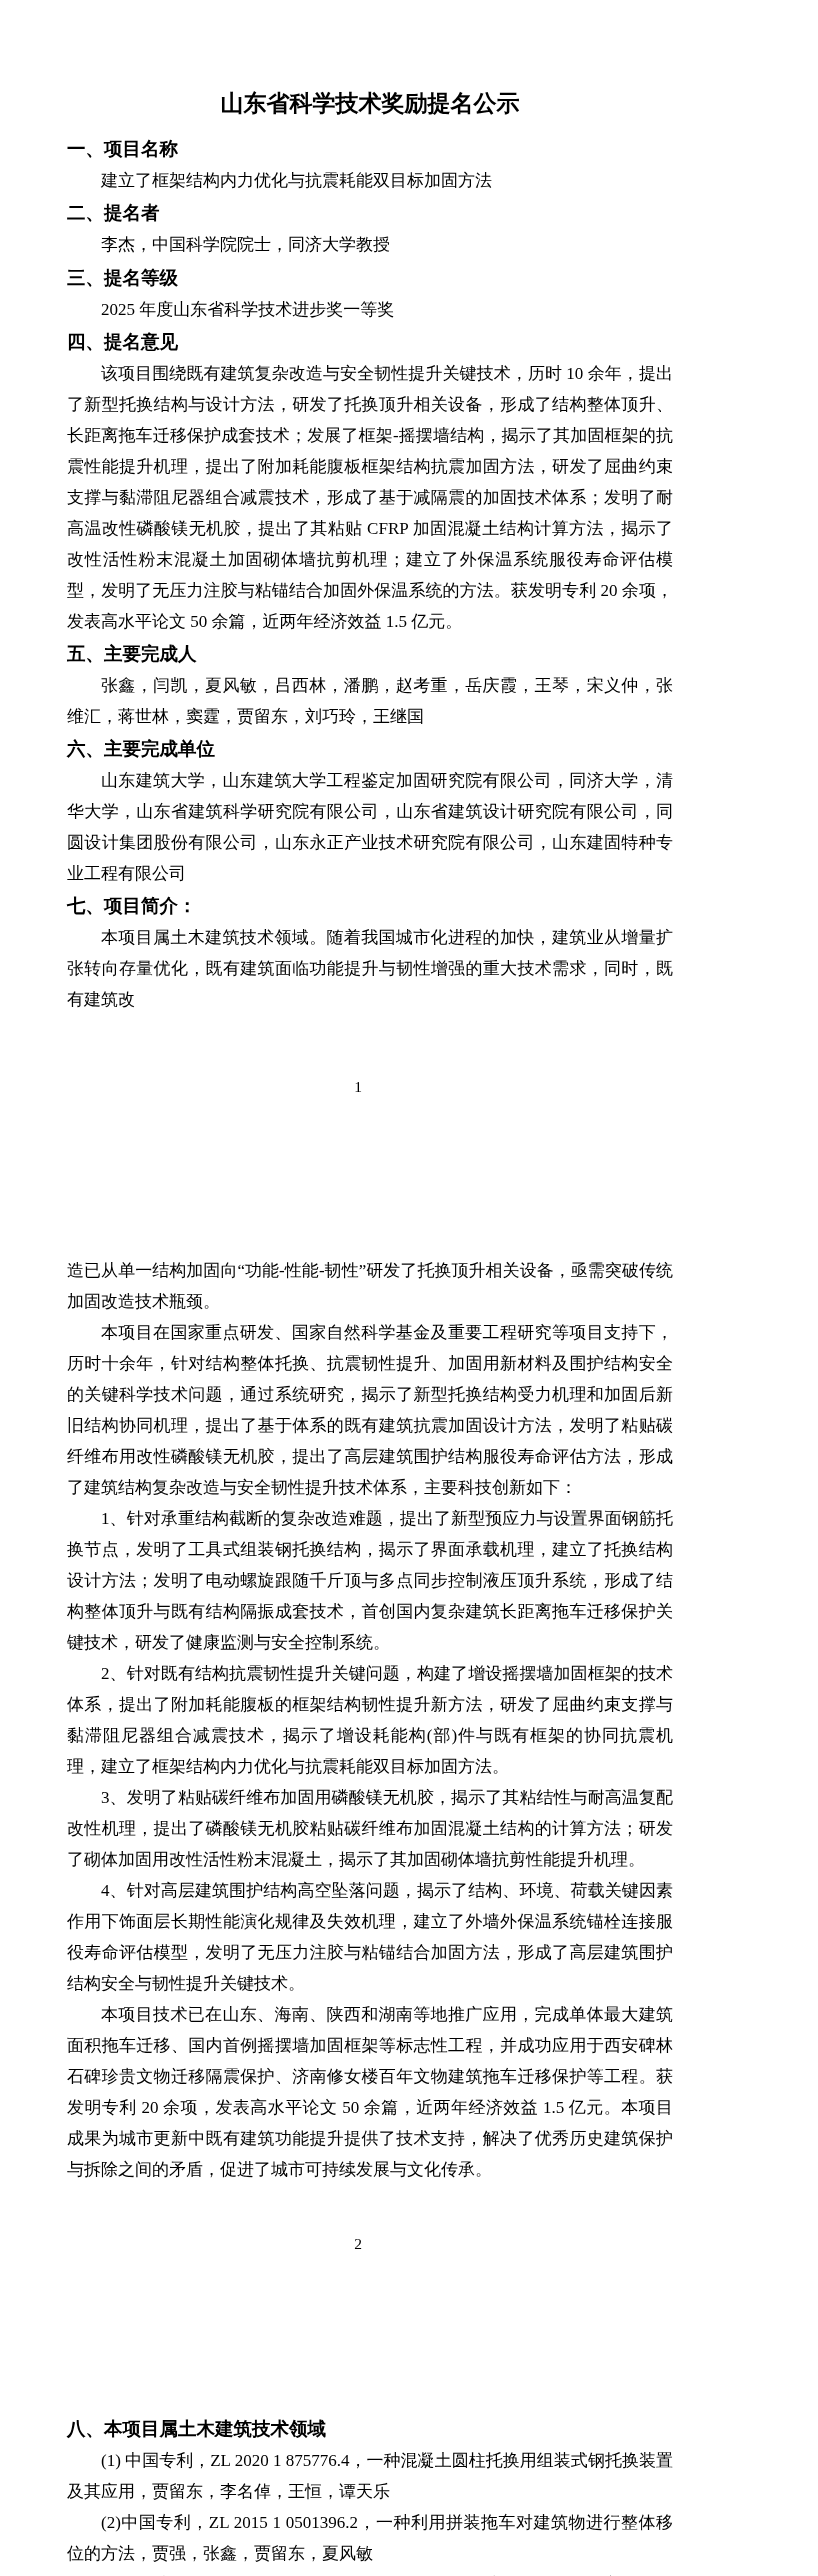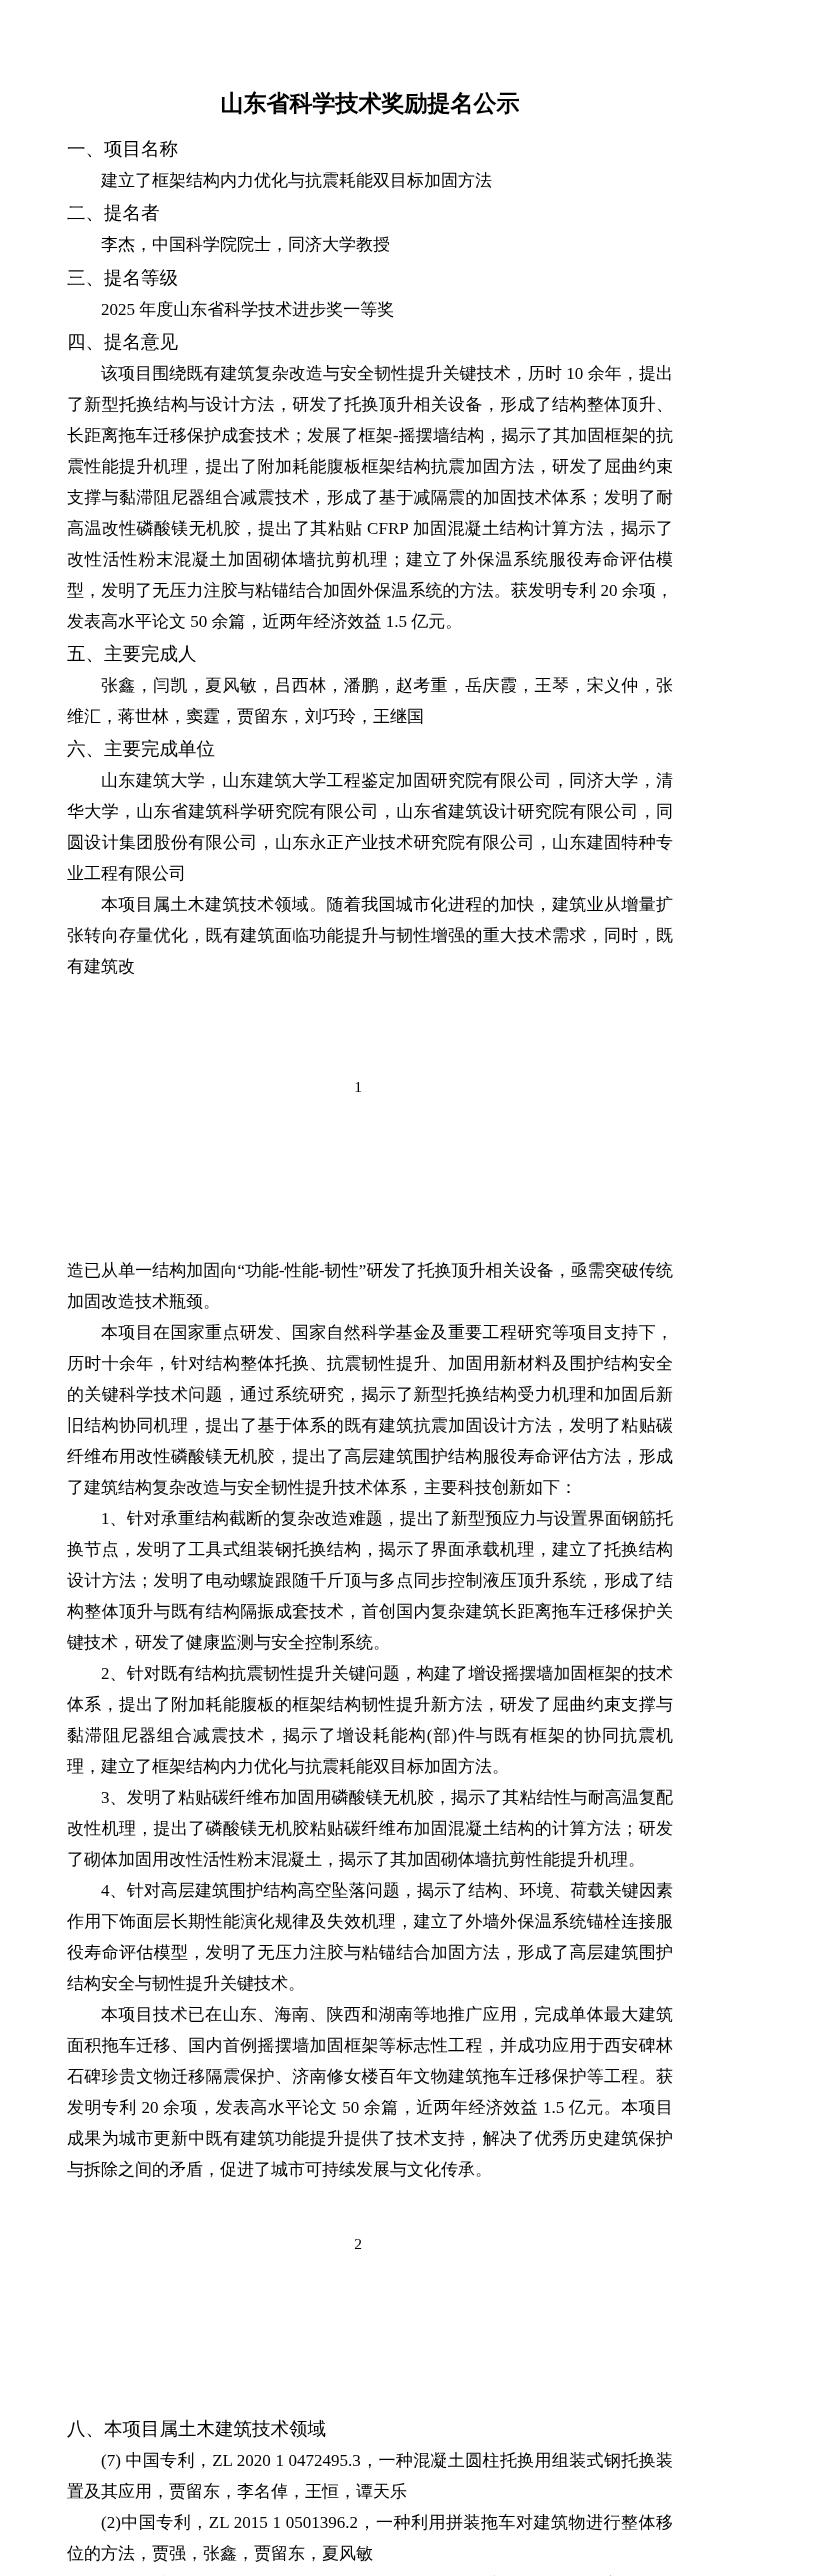--- a/index.html
+++ b/index.html
@@ -27,21 +27,21 @@
   .page-3 { padding-top: 98px; }
   .title {
     font-size: 23px;
     font-weight: 700;
     text-align: center;
     line-height: 37px;
     margin: 0 0 12.4px 0;
   }
   .heading {
     font-size: 18.5px;
-    font-weight: 400;
+    font-weight: 700;
     line-height: 31px;
     margin: 2.1px 0 0 0;
   }
   .body-text {
     font-size: 17px;
     line-height: 31px;
     margin: 0;
     text-align: justify;
   }
   .indent { text-indent: 2em; }
@@ -74,39 +74,40 @@
 
     <h2 class="heading">四、提名意见</h2>
     <p class="body-text indent">该项目围绕既有建筑复杂改造与安全韧性提升关键技术，历时 10 余年，提出了新型托换结构与设计方法，研发了托换顶升相关设备，形成了结构整体顶升、长距离拖车迁移保护成套技术；发展了框架-摇摆墙结构，揭示了其加固框架的抗震性能提升机理，提出了附加耗能腹板框架结构抗震加固方法，研发了屈曲约束支撑与黏滞阻尼器组合减震技术，形成了基于减隔震的加固技术体系；发明了耐高温改性磷酸镁无机胶，提出了其粘贴 CFRP 加固混凝土结构计算方法，揭示了改性活性粉末混凝土加固砌体墙抗剪机理；建立了外保温系统服役寿命评估模型，发明了无压力注胶与粘锚结合加固外保温系统的方法。获发明专利 20 余项，发表高水平论文 50 余篇，近两年经济效益 1.5 亿元。</p>
 
     <h2 class="heading">五、主要完成人</h2>
     <p class="body-text indent">张鑫，闫凯，夏风敏，吕西林，潘鹏，赵考重，岳庆霞，王琴，宋义仲，张维汇，蒋世林，窦霆，贾留东，刘巧玲，王继国</p>
 
     <h2 class="heading">六、主要完成单位</h2>
     <p class="body-text indent">山东建筑大学，山东建筑大学工程鉴定加固研究院有限公司，同济大学，清华大学，山东省建筑科学研究院有限公司，山东省建筑设计研究院有限公司，同圆设计集团股份有限公司，山东永正产业技术研究院有限公司，山东建固特种专业工程有限公司</p>
 
+    <h2 class="heading">七、项目简介：</h2>
     <p class="body-text indent">本项目属土木建筑技术领域。随着我国城市化进程的加快，建筑业从增量扩张转向存量优化，既有建筑面临功能提升与韧性增强的重大技术需求，同时，既有建筑改</p>
 
     <div class="pagenum">1</div>
   </section>
 
   <section class="page page-2">
     <p class="body-text">造已从单一结构加固向“功能-性能-韧性”研发了托换顶升相关设备，亟需突破传统加固改造技术瓶颈。</p>
     <p class="body-text indent">本项目在国家重点研发、国家自然科学基金及重要工程研究等项目支持下，历时十余年，针对结构整体托换、抗震韧性提升、加固用新材料及围护结构安全的关键科学技术问题，通过系统研究，揭示了新型托换结构受力机理和加固后新旧结构协同机理，提出了基于体系的既有建筑抗震加固设计方法，发明了粘贴碳纤维布用改性磷酸镁无机胶，提出了高层建筑围护结构服役寿命评估方法，形成了建筑结构复杂改造与安全韧性提升技术体系，主要科技创新如下：</p>
     <p class="body-text indent">1、针对承重结构截断的复杂改造难题，提出了新型预应力与设置界面钢筋托换节点，发明了工具式组装钢托换结构，揭示了界面承载机理，建立了托换结构设计方法；发明了电动螺旋跟随千斤顶与多点同步控制液压顶升系统，形成了结构整体顶升与既有结构隔振成套技术，首创国内复杂建筑长距离拖车迁移保护关键技术，研发了健康监测与安全控制系统。</p>
     <p class="body-text indent">2、针对既有结构抗震韧性提升关键问题，构建了增设摇摆墙加固框架的技术体系，提出了附加耗能腹板的框架结构韧性提升新方法，研发了屈曲约束支撑与黏滞阻尼器组合减震技术，揭示了增设耗能构(部)件与既有框架的协同抗震机理，建立了框架结构内力优化与抗震耗能双目标加固方法。</p>
     <p class="body-text indent">3、发明了粘贴碳纤维布加固用磷酸镁无机胶，揭示了其粘结性与耐高温复配改性机理，提出了磷酸镁无机胶粘贴碳纤维布加固混凝土结构的计算方法；研发了砌体加固用改性活性粉末混凝土，揭示了其加固砌体墙抗剪性能提升机理。</p>
     <p class="body-text indent">4、针对高层建筑围护结构高空坠落问题，揭示了结构、环境、荷载关键因素作用下饰面层长期性能演化规律及失效机理，建立了外墙外保温系统锚栓连接服役寿命评估模型，发明了无压力注胶与粘锚结合加固方法，形成了高层建筑围护结构安全与韧性提升关键技术。</p>
     <p class="body-text indent">本项目技术已在山东、海南、陕西和湖南等地推广应用，完成单体最大建筑面积拖车迁移、国内首例摇摆墙加固框架等标志性工程，并成功应用于西安碑林石碑珍贵文物迁移隔震保护、济南修女楼百年文物建筑拖车迁移保护等工程。获发明专利 20 余项，发表高水平论文 50 余篇，近两年经济效益 1.5 亿元。本项目成果为城市更新中既有建筑功能提升提供了技术支持，解决了优秀历史建筑保护与拆除之间的矛盾，促进了城市可持续发展与文化传承。</p>
 
     <div class="pagenum">2</div>
   </section>
 
   <section class="page page-3">
     <h2 class="heading">八、本项目属土木建筑技术领域</h2>
-    <p class="body-text indent">(7) 中国专利，ZL 2020 1 0472495.3，一种混凝土圆柱托换用组装式钢托换装置及其应用，贾留东，李名倬，王恒，谭天乐</p>
+    <p class="body-text indent">(1) 中国专利，ZL 2020 1 875776.4，一种混凝土圆柱托换用组装式钢托换装置及其应用，贾留东，李名倬，王恒，谭天乐</p>
     <p class="body-text indent">(2)中国专利，ZL 2015 1 0501396.2，一种利用拼装拖车对建筑物进行整体移位的方法，贾强，张鑫，贾留东，夏风敏</p>
     <p class="body-text indent">(3)中国专利，ZL 2020 1 0472481.1，电动螺旋跟随千斤顶及其控制方法，贾留东，孟科，李安起</p>
 
   </section>
 
 </div>
 
 
 </body></html>

